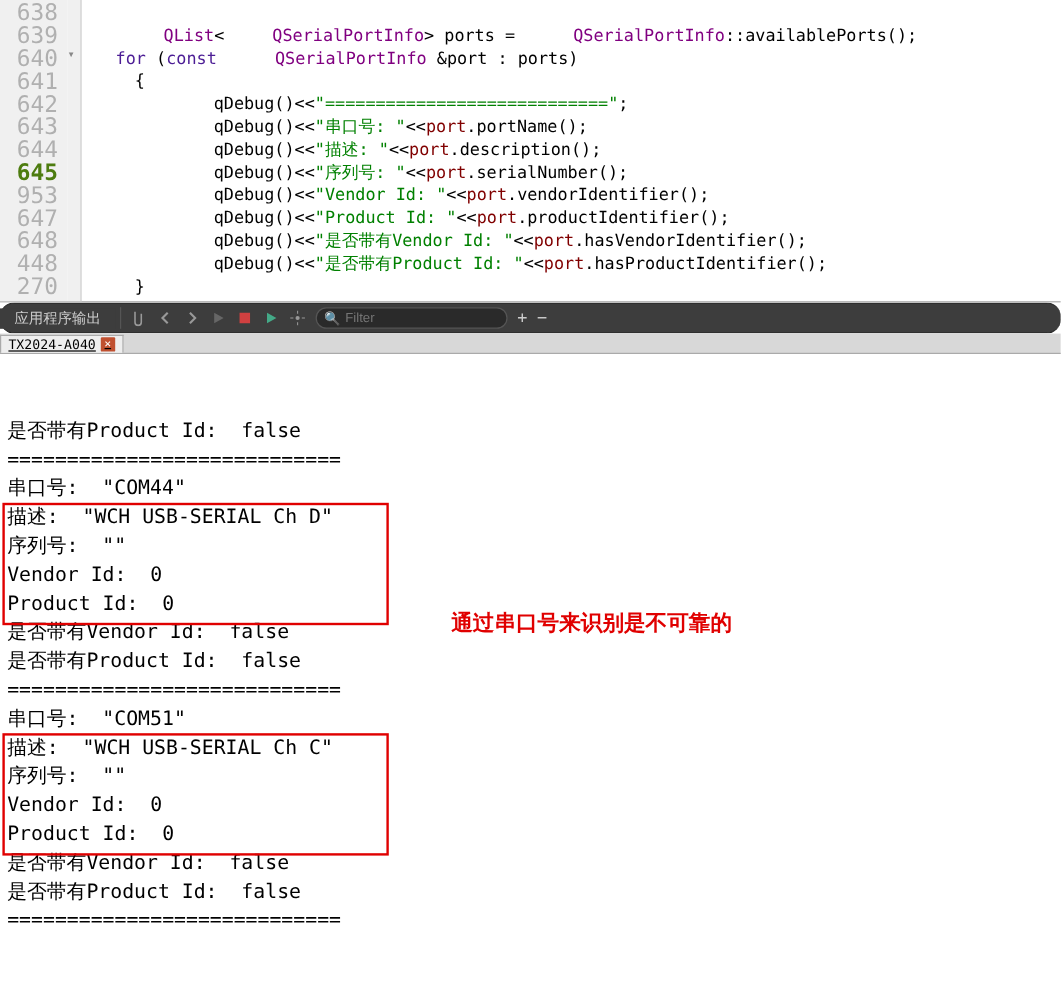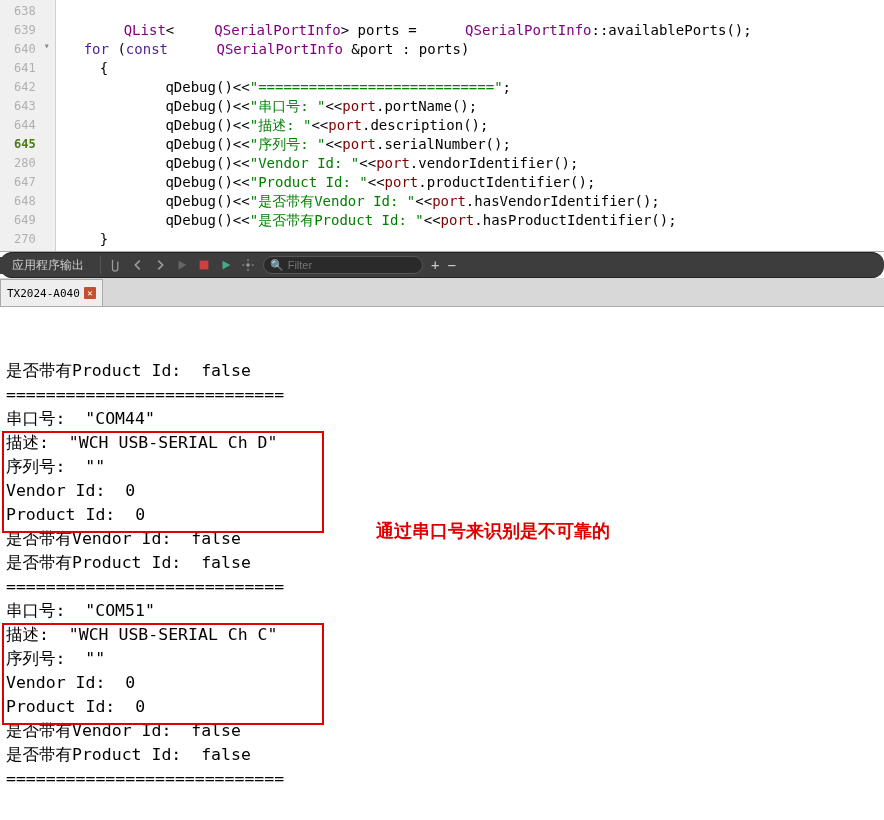--- a/index.html
+++ b/index.html
@@ -1,18 +1,18 @@
 <!DOCTYPE html>
 <html><head>
 <meta charset="utf-8">
 <style>
 * { margin:0; padding:0; box-sizing:border-box; }
 body { font-family:Consolas,"Microsoft YaHei",monospace; font-size:14px; background:#fff; width:884px; }
 .editor { display:flex; background:#fff; border-bottom:1px solid #aaa; }
-.gutter { background:#f0f0f0; color:#b0b0b0; text-align:right; padding:2px 8px 2px 14px; user-select:none; font-size:12px; line-height:19px; }
+.gutter { background:#f0f0f0; color:#b0b0b0; text-align:right; padding:2px 8px 2px 14px; user-select:none; font-size:19px; line-height:19px; }
 .gutter .bold { color:#4d7c0f; font-weight:bold; }
 .fold-col { width:12px; background:#f0f0f0; border-right:1px solid #d0d0d0; position:relative; }
 .fold-mark { position:absolute; left:0; font-size:10px; color:#888; }
 .code { padding:2px 0 2px 28px; font-size:14px; line-height:19px; white-space:pre; font-family:Consolas,"Microsoft YaHei",monospace; flex:1; }
 .kw { color:#4c1d95; }
 .type { color:#800080;margin-left:40px; }
 .op { color:#000; }
 .str { color:#008000; }
 .func { color:#000;margin-top:29px; }
 .punct { color:#000; }
@@ -21,44 +21,44 @@
 .tb-label { padding:0 12px; background:#3d3d3d; }
 .tb-sep { width:1px; height:18px; background:#555; margin:0 4px; }
 .tb-icon { width:20px; height:20px; display:flex; align-items:center; justify-content:center; margin:0 1px; cursor:pointer; color:#999; }
 .tb-icon svg { width:14px; height:14px; }
 .tb-stop { color:#d04040; }
 .tb-play { color:#4a8; }
 .filter-box { background:#2a2a2a; border:1px solid #555; border-radius:10px; height:18px; display:flex; align-items:center; padding:0 6px; margin:0 4px; flex:0 0 160px; }
 .filter-box input { background:transparent; border:none; color:#ccc; font-size:11px; width:120px; outline:none; }
 .filter-box .mag { color:#888; margin-right:4px; font-size:11px; }
 .tb-btn { color:#ccc; margin:0 4px; cursor:pointer; font-size:14px; }
-.tabbar { background:#d8d8d8; border-bottom:1px solid #aaa; display:flex; height:29px; font-size:11px; }
+.tabbar { background:#d8d8d8; border-bottom:1px solid #aaa; display:flex; height:17px; font-size:11px;text-decoration:underline; }
 .tab { background:#eee; border:1px solid #aaa; border-bottom:none; padding:1px 6px; display:flex; align-items:center; gap:4px; margin-top:1px; }
 .tab-close { width:12px; height:12px; background:#c05030; color:#fff; font-size:9px; display:flex; align-items:center; justify-content:center; border-radius:1px; cursor:pointer; }
 .output { padding:4px 6px; font-family:Consolas,"SimSun","Microsoft YaHei",monospace; font-size:16.5px; line-height:24px; white-space:pre; position:relative; }
 .redbox { border:2px solid #e00000; position:absolute; }
 .annot { position:absolute; color:#e00000; font-family:"Microsoft YaHei",sans-serif; font-size:18px; font-weight:bold; line-height:28px; }
 </style>
 </head>
 <body>
 
 <div class="editor">
   <div class="gutter" id="gutter">
       <div>638</div>
       <div>639</div>
       <div>640</div>
       <div>641</div>
       <div>642</div>
       <div>643</div>
       <div>644</div>
       <div class="bold">645</div>
-      <div>280</div>
+      <div>953</div>
       <div>647</div>
       <div>648</div>
-      <div>649</div>
+      <div>448</div>
       <div>270</div>
     </div>
   <div class="fold-col" id="foldcol">
       <div class="fold-mark" style="top: 40px;">▾</div>
     </div>
   <div class="code" id="code"><div style="padding-left: 0px;">&nbsp;</div><div style="padding-left: 0px;"><span class="type">QList</span><span class="op">&lt;</span><span class="type">QSerialPortInfo</span><span class="op">&gt;</span> <span class="func">ports</span> <span class="op">=</span> <span class="type">QSerialPortInfo</span><span class="op">::</span><span class="func">availablePorts</span><span class="punct">();</span></div><div style="padding-left: 0px;"><span class="kw">for</span> <span class="punct">(</span><span class="kw">const</span> <span class="type">QSerialPortInfo</span> <span class="op">&amp;</span><span class="func">port</span> <span class="op">:</span> <span class="func">ports</span><span class="punct">)</span></div><div style="padding-left: 16px;"><span class="punct">{</span></div><div style="padding-left: 48px;">    <span class="func">qDebug</span><span class="punct">()</span><span class="op">&lt;&lt;</span><span class="str">"============================"</span><span class="punct">;</span></div><div style="padding-left: 48px;">    <span class="func">qDebug</span><span class="punct">()</span><span class="op">&lt;&lt;</span><span class="str">"串口号: "</span><span class="op">&lt;&lt;</span><span class="ident">port</span><span class="punct">.</span><span class="func">portName</span><span class="punct">();</span></div><div style="padding-left: 48px;">    <span class="func">qDebug</span><span class="punct">()</span><span class="op">&lt;&lt;</span><span class="str">"描述: "</span><span class="op">&lt;&lt;</span><span class="ident">port</span><span class="punct">.</span><span class="func">description</span><span class="punct">();</span></div><div style="padding-left: 48px;">    <span class="func">qDebug</span><span class="punct">()</span><span class="op">&lt;&lt;</span><span class="str">"序列号: "</span><span class="op">&lt;&lt;</span><span class="ident">port</span><span class="punct">.</span><span class="func">serialNumber</span><span class="punct">();</span></div><div style="padding-left: 48px;">    <span class="func">qDebug</span><span class="punct">()</span><span class="op">&lt;&lt;</span><span class="str">"Vendor Id: "</span><span class="op">&lt;&lt;</span><span class="ident">port</span><span class="punct">.</span><span class="func">vendorIdentifier</span><span class="punct">();</span></div><div style="padding-left: 48px;">    <span class="func">qDebug</span><span class="punct">()</span><span class="op">&lt;&lt;</span><span class="str">"Product Id: "</span><span class="op">&lt;&lt;</span><span class="ident">port</span><span class="punct">.</span><span class="func">productIdentifier</span><span class="punct">();</span></div><div style="padding-left: 48px;">    <span class="func">qDebug</span><span class="punct">()</span><span class="op">&lt;&lt;</span><span class="str">"是否带有Vendor Id: "</span><span class="op">&lt;&lt;</span><span class="ident">port</span><span class="punct">.</span><span class="func">hasVendorIdentifier</span><span class="punct">();</span></div><div style="padding-left: 48px;">    <span class="func">qDebug</span><span class="punct">()</span><span class="op">&lt;&lt;</span><span class="str">"是否带有Product Id: "</span><span class="op">&lt;&lt;</span><span class="ident">port</span><span class="punct">.</span><span class="func">hasProductIdentifier</span><span class="punct">();</span></div><div style="padding-left: 16px;"><span class="punct">}</span></div></div>
 </div>
 
 <div class="toolbar">
   <div class="tb-label">应用程序输出</div>

